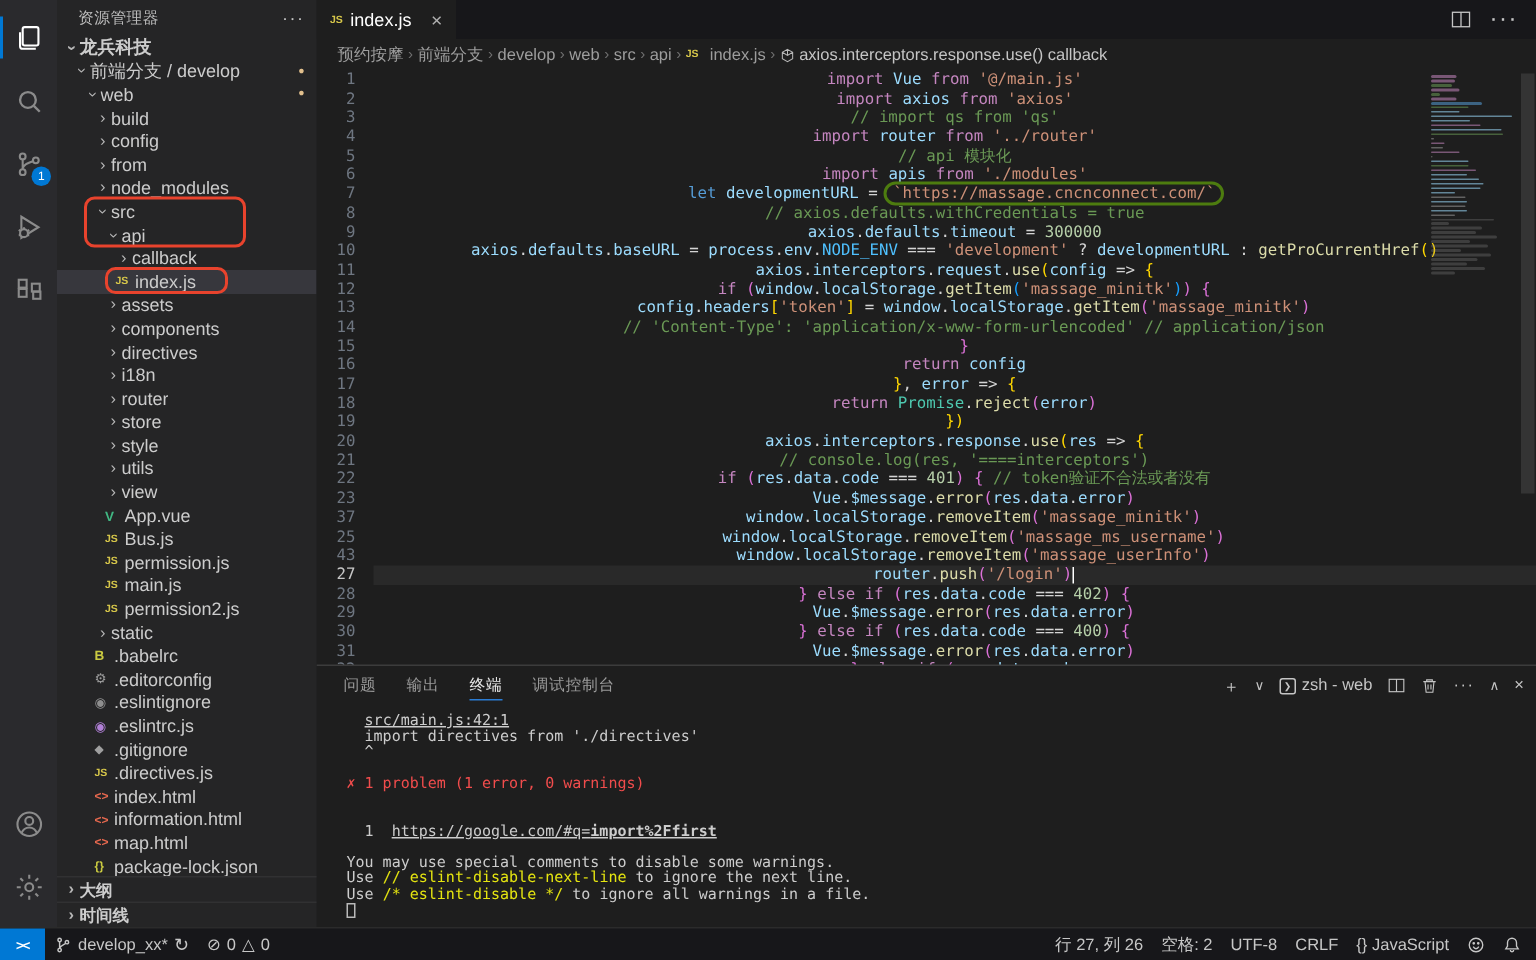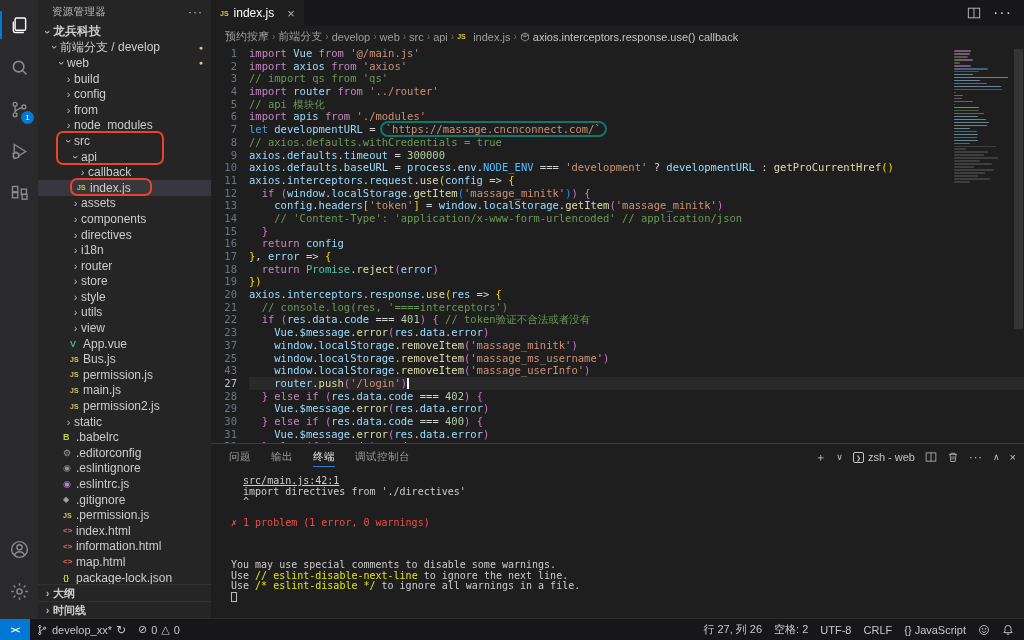--- a/index.html
+++ b/index.html
@@ -47,26 +47,26 @@
   .breadcrumbs { height:21px; display:flex; align-items:center; font-size:11px; color:#9d9d9d; padding-left:14px; gap:3px; flex:none; white-space:nowrap; overflow:hidden; }
   .bc-item { cursor:pointer; display:flex; align-items:center; gap:3px; }
   .bc-sep { color:#6f6f6f; font-size:10px; }
 
   
   .code-wrap { height:396px; flex:none; display:flex; position:relative; overflow:hidden; font-family:"DejaVu Sans Mono","Liberation Mono",monospace; font-size:10.5px; line-height:12.7px; }
   .gutter { width:38px; flex:none; text-align:right; padding-right:12px; color:#6e7681; user-select:none; }
   .gutter .ln { height:12.7px; }
   .gutter .ln.cur { color:#c6c6c6; }
   .code-lines { flex:1; min-width:0; white-space:pre; color:#d4d4d4; }
-  .code-line { height:12.7px; cursor:text; }
+  .code-line { height:12.7px; cursor:text;text-align:center; }
   .code-line.cur-line { background:rgba(255,255,255,.05); }
   .tok.k{color:#c586c0} .tok.d{color:#569cd6} .tok.v{color:#9cdcfe} .tok.s{color:#ce9178}
   .tok.c{color:#6a9955} .tok.f{color:#dcdcaa} .tok.num{color:#b5cea8} .tok.o{color:#d4d4d4}
   .tok.ty{color:#4ec9b0} .tok.C{color:#4fc1ff} .tok.g{color:#ffd700} .tok.m{color:#da70d6} .tok.q{color:#179fff}
-  .tok.ann { border:2px solid #0f766e; border-radius:8px; padding:0 4px; margin:0 -2px; }
+  .tok.ann { border:2px solid #4d7c0f; border-radius:8px; padding:0 4px; margin:0 -2px; }
   .caret { display:inline-block; width:1.5px; height:11px; background:#ffffff; vertical-align:middle; }
   .minimap { position:absolute; top:0; right:12px; width:58px; padding-top:3px; }
   .mm-line { height:1.6px; margin-bottom:1.4px; border-radius:1px; }
   .scrollbar { position:absolute; top:0; right:0; width:12px; height:100%; }
   .sb-handle { position:absolute; top:2px; right:1px; width:9px; height:280px; background:rgba(121,121,121,.25); }
 
   
   .panel { flex:1; border-top:1px solid #3c3c3c; display:flex; flex-direction:column; min-height:0; }
   .panel-header { height:26px; display:flex; align-items:center; padding:0 8px 0 18px; flex:none; }
   .ptab { font-size:10.5px; color:#9a9a9a; margin-right:20px; height:26px; display:flex; align-items:center; cursor:pointer; letter-spacing:.5px; position:relative; }
@@ -273,21 +273,21 @@
           <div class="tree-row" style="padding-left: 25px;">
             <span class="fi eslint">◉</span>
             <span class="tlabel">.eslintrc.js</span>
           </div>
           <div class="tree-row" style="padding-left: 25px;">
             <span class="fi git">◆</span>
             <span class="tlabel">.gitignore</span>
           </div>
           <div class="tree-row" style="padding-left: 25px;">
             <span class="fi js">JS</span>
-            <span class="tlabel">.permission.js</span>
+            <span class="tlabel">.directives.js</span>
           </div>
           <div class="tree-row" style="padding-left: 25px;">
             <span class="fi html">&lt;&gt;</span>
             <span class="tlabel">index.html</span>
           </div>
           <div class="tree-row" style="padding-left: 25px;">
             <span class="fi html">&lt;&gt;</span>
             <span class="tlabel">information.html</span>
           </div>
           <div class="tree-row" style="padding-left: 25px;">
@@ -484,20 +484,21 @@
           </div>
         </div>
         <div class="terminal">
             <div class="tline"><span class="tw">  </span><span class="tw tu">src/main.js:42:1</span></div>
             <div class="tline"><span class="tw">  import directives from './directives'</span></div>
             <div class="tline"><span class="tw">  ^</span></div>
             <div class="tline"></div>
             <div class="tline"><span class="tr">✗ 1 problem (1 error, 0 warnings)</span></div>
             <div class="tline"></div>
             <div class="tline"></div>
+            <div class="tline"><span class="tw">  1  </span><span class="tw tu">https://google.com/#q=</span><span class="tw tu tb">import%2Ffirst</span></div>
             <div class="tline"></div>
             <div class="tline"><span class="tw">You may use special comments to disable some warnings.</span></div>
             <div class="tline"><span class="tw">Use </span><span class="ty2">// eslint-disable-next-line</span><span class="tw"> to ignore the next line.</span></div>
             <div class="tline"><span class="tw">Use </span><span class="ty2">/* eslint-disable */</span><span class="tw"> to ignore all warnings in a file.</span></div>
             <div class="tline"><span class="tcur"></span></div>
           </div>
       </div>
     </div>
   </div>
 

